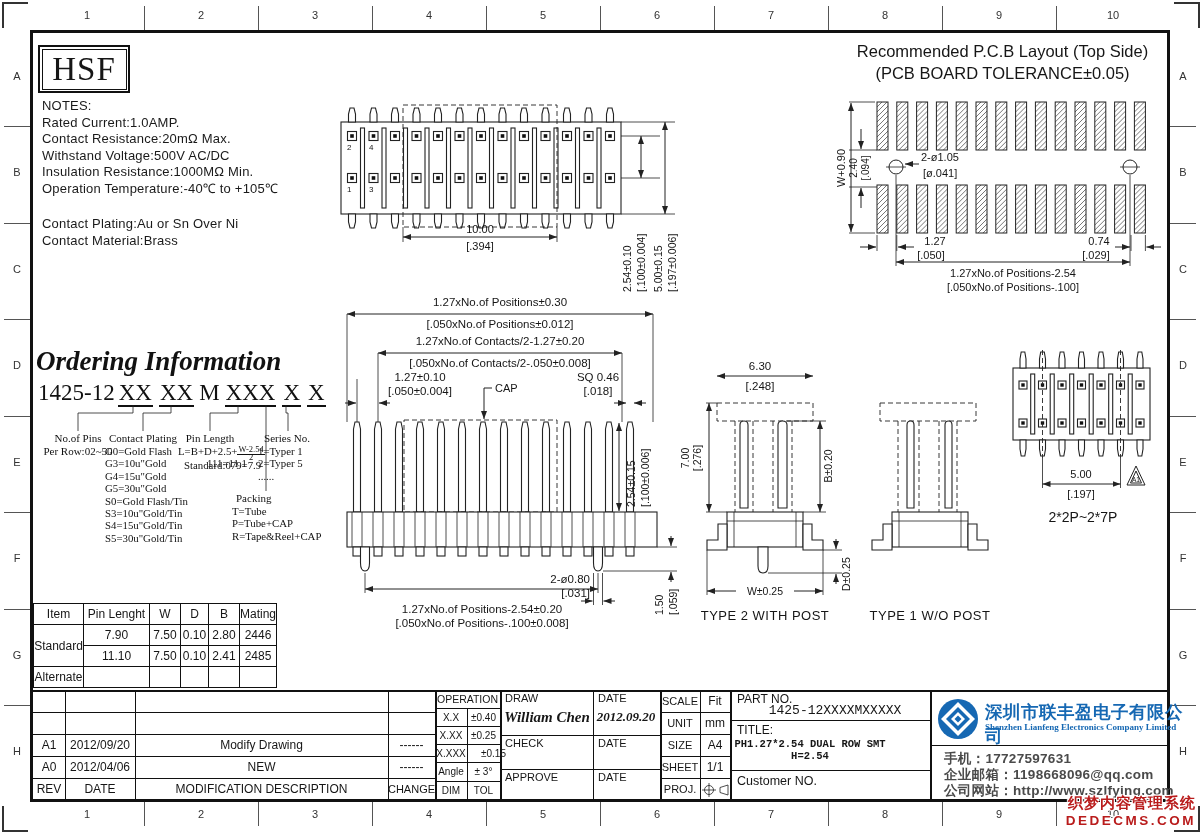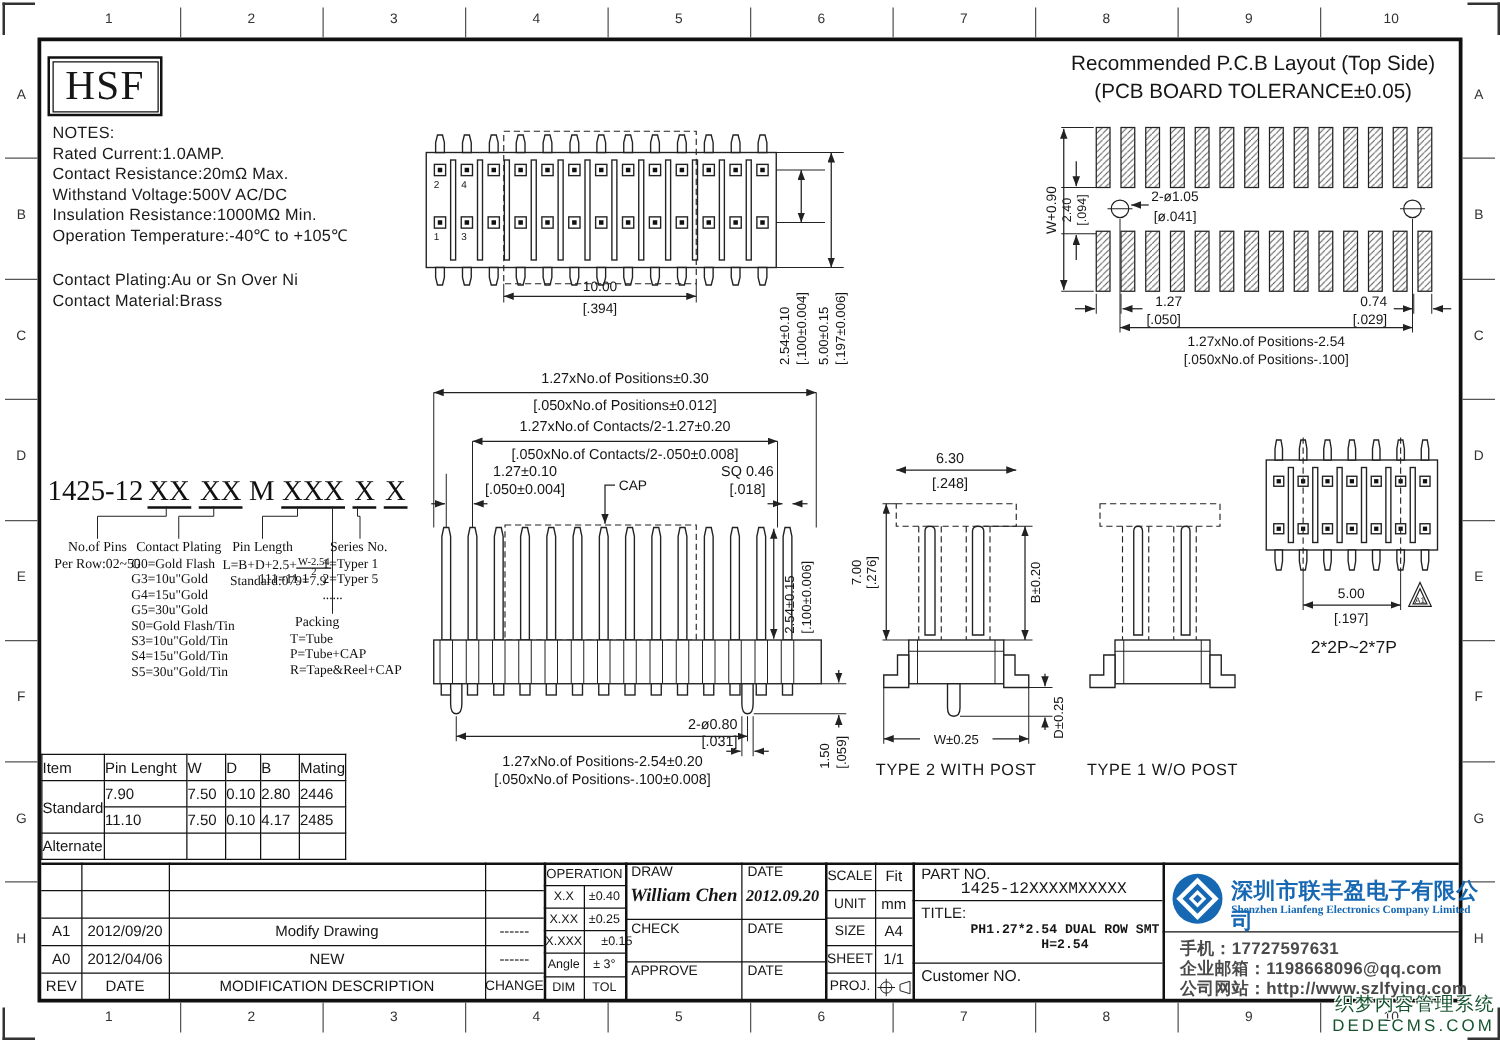--- a/index.html
+++ b/index.html
@@ -22,22 +22,22 @@
   svg .da{stroke:#222;stroke-width:.9;fill:none;stroke-dasharray:5 3}
   svg text{font-family:"Liberation Sans",sans-serif;fill:#161616;font-size:11px}
   .mid{text-anchor:middle}.end{text-anchor:end}
   .t10{font-size:10px}.t105{font-size:10.5px}.t115{font-size:11.5px}.t8{font-size:8px}.t65{font-size:6.5px}
   .notes{font-size:13px;line-height:16.6px;color:#1a1a1a;letter-spacing:.2px}
   .u{border-bottom:2px solid #111;padding:0 1px;margin:0 3px}
   .ord{font-family:"Liberation Serif",serif;color:#111}
   .frac{display:inline-block;vertical-align:middle;text-align:center;font-size:8.5px;line-height:8px}
   .frac .n{border-bottom:1px solid #111;padding:0 1px}
   table.spec{border-collapse:collapse}
-  table.spec td{border:1.6px solid #111;font-size:12px;padding:0;height:20px}
-  .wm{font-weight:normal;color:#14532d;text-shadow:-1px -1px 0 #fff,1px -1px 0 #fff,-1px 1px 0 #fff,1px 1px 0 #fff}
+  table.spec td{border:1.6px solid #111;text-align:center;font-size:12px;padding:0;height:20px}
+  .wm{font-weight:bold;color:#b91c1c;text-shadow:-1px -1px 0 #fff,1px -1px 0 #fff,-1px 1px 0 #fff,1px 1px 0 #fff}
 </style>
 </head>
 <body>
 
 <div class="page">
 
   <svg width="0" height="0">
     <defs>
       <marker id="ar" markerWidth="9" markerHeight="7" refX="8" refY="3" orient="auto-start-reverse">
         <path d="M0,0 L8,3 L0,6 Z" fill="#222"></path>
@@ -424,20 +424,21 @@
       <line x1="20" y1="278" x2="20" y2="298"></line>
         <line x1="253" y1="278" x2="253" y2="298"></line>
       <line x1="20" y1="294" x2="253" y2="294" class="ln" marker-start="url(#ar)" marker-end="url(#ar)"></line>
     </g>
     <text transform="translate(318 320) rotate(-90)" class="t105">1.50</text>
     <text transform="translate(332 320) rotate(-90)" class="t105">[.059]</text>
     <text x="137" y="318" class="mid t115">1.27xNo.of Positions-2.54±0.20</text>
     <text x="137" y="332" class="mid t115">[.050xNo.of Positions-.100±0.008]</text>
   </svg>
 
+  <div class="ab ord" style="left:36px;top:346px;font-size:27px;font-weight:bold;font-style:italic">Ordering Information</div>
   <div class="ab ord" style="left:38px;top:380px;font-size:23px;white-space:nowrap">
     <span>1425-12</span><span class="u">XX</span><span class="u">XX</span><span style="margin:0 2px">M</span><span class="u">XXX</span><span class="u">X</span><span class="u">X</span>
   </div>
   <svg style="left:38px;top:405px" width="290" height="95" viewBox="0 0 290 95">
     <path class="lt" d="M95,0 V8 H40 V26 M133,0 V8 H105 V26 M200,0 V8 H172 V26 M228,0 V86 M248,0 V8 H250 V26"></path>
   </svg>
   <div class="ab ord ctr" style="left:38px;top:432px;width:80px;height:12px;font-size:11px">No.of Pins</div>
   <div class="ab ord ctr" style="left:28px;top:445px;width:100px;height:12px;font-size:11px">Per Row:02~50</div>
   <div class="ab ord ctr" style="left:98px;top:432px;width:90px;height:12px;font-size:11px">Contact Plating</div>
   <div class="ab ord" style="left:105px;top:445px;font-size:10.8px;line-height:12.4px">
@@ -622,21 +623,21 @@
       <td>7.90</td>
       <td>7.50</td>
       <td>0.10</td>
       <td>2.80</td>
       <td>2446</td>
     </tr>
     <tr>
       <td>11.10</td>
       <td>7.50</td>
       <td>0.10</td>
-      <td>4.17</td>
+      <td>2.41</td>
       <td>2485</td>
     </tr>
     <tr>
       <td>Alternate</td>
       <td></td>
           <td></td>
           <td></td>
           <td></td>
           <td></td>
     </tr>
@@ -722,21 +723,21 @@
       <circle cx="8" cy="9" r="4.5"></circle>
         <line x1="1" y1="9" x2="15" y2="9"></line>
         <line x1="8" y1="2" x2="8" y2="16"></line>
       <path d="M19,6.5 L27,4 V14 L19,11.5 Z"></path>
     </g>
   </svg>
 
   <div class="ab" style="left:737px;top:692px;font-size:12px">PART NO.</div>
   <div class="ab ctr mono" style="left:745px;top:702px;width:180px;height:16px;font-size:13px">1425-12XXXXMXXXXX</div>
   <div class="ab" style="left:737px;top:723px;font-size:12px">TITLE:</div>
-  <div class="ab ctr mono" style="left:773px;top:742px;width:158px;height:16px;font-size:10.5px;font-weight:bold">PH1.27*2.54 DUAL ROW SMT H=2.54</div>
+  <div class="ab ctr mono" style="left:731px;top:742px;width:158px;height:16px;font-size:10.5px;font-weight:bold">PH1.27*2.54 DUAL ROW SMT H=2.54</div>
   <div class="ab" style="left:737px;top:774px;font-size:12.5px">Customer NO.</div>
 
   <svg style="left:936px;top:697px" width="44" height="44" viewBox="0 0 44 44">
     <circle cx="22" cy="22" r="20" fill="#1668b3"></circle>
     <path d="M22,5 L39,22 L22,39 L5,22 Z" fill="#fff"></path>
     <path d="M22,10 L34,22 L22,34 L10,22 Z" fill="#1668b3"></path>
     <path d="M22,15 L29,22 L22,29 L15,22 Z" fill="#fff"></path>
     <path d="M22,18.5 L25.5,22 L22,25.5 L18.5,22 Z" fill="#1668b3"></path>
   </svg>
   <div class="ab" style="left:985px;top:700px;font-size:17.5px;font-weight:bold;color:#1668b3;letter-spacing:.5px">深圳市联丰盈电子有限公司</div>

